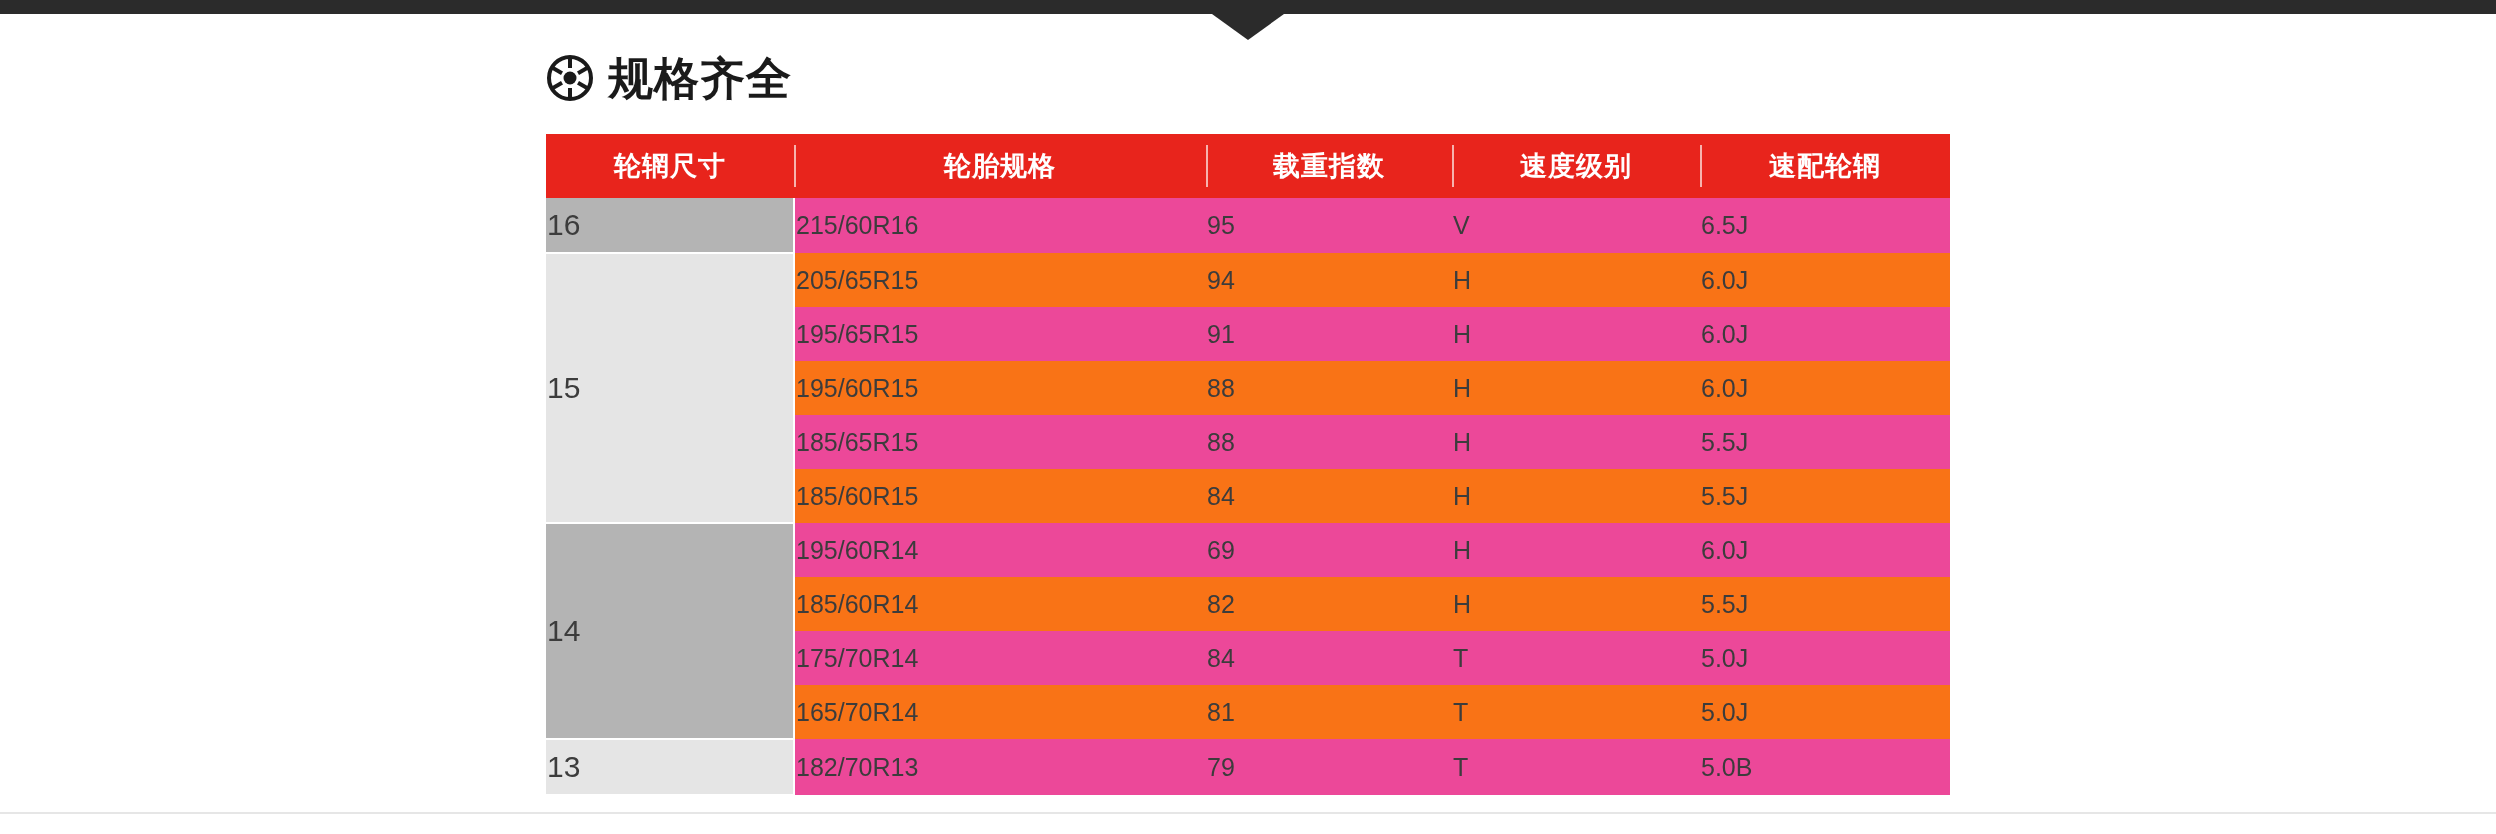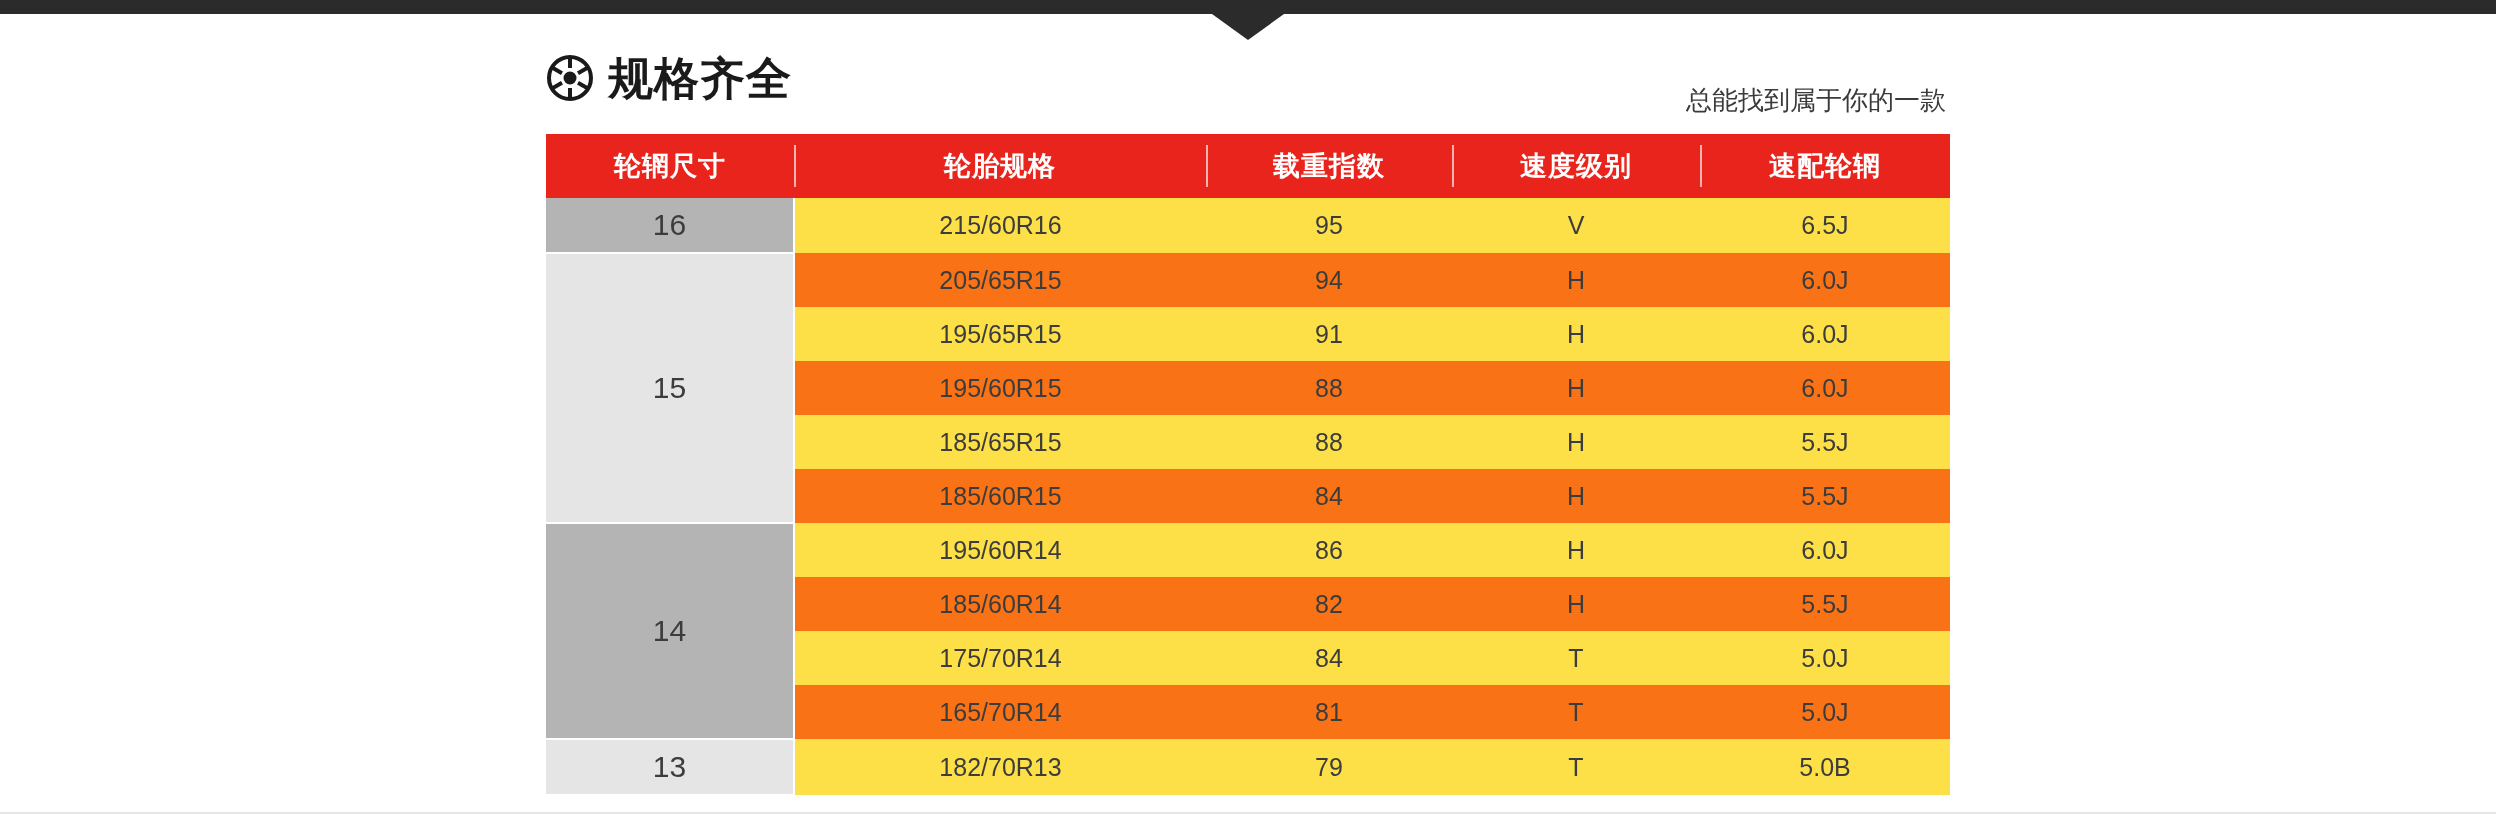--- a/index.html
+++ b/index.html
@@ -114,24 +114,23 @@
     top: 11px;
     bottom: 11px;
     width: 2px;
     background: #f7b3ae;
   }
 
   tbody td {
     height: 52px;
     font-size: 25px;
     color: #3c3c3c;
-    text-align: center;
     vertical-align: middle;
   }
-  tbody tr.odd td.datacell { background: #fde047; }
+  tbody tr.odd td.datacell { background: #ec4899; }
   tbody tr.even td.datacell { background: #f97316; }
 
   td.sizecell {
     font-size: 30px;
     color: #3c3c3c;
     background: #b7b7b7;
     border-bottom: 2px solid #ffffff;
     border-right: 2px solid #ffffff;
   }
   td.sizecell.grp-a { background: #b4b4b4; }
@@ -163,21 +162,20 @@
           <circle cx="24" cy="24" r="6.5" fill="#1a1a1a"></circle>
           <path d="M24 3.5 L24 14" stroke="#1a1a1a" stroke-width="4"></path>
           <path d="M24 34 L24 44.5" stroke="#1a1a1a" stroke-width="4"></path>
           <path d="M6.5 13.8 L16 19.2" stroke="#1a1a1a" stroke-width="4"></path>
           <path d="M32 28.8 L41.5 34.2" stroke="#1a1a1a" stroke-width="4"></path>
           <path d="M6.5 34.2 L16 28.8" stroke="#1a1a1a" stroke-width="4"></path>
           <path d="M32 19.2 L41.5 13.8" stroke="#1a1a1a" stroke-width="4"></path>
         </svg>
         <span class="title-text">规格齐全</span>
       </div>
-      <div class="subtitle-text">总能找到属于你的一款</div>
     </div>
   </div>
 
   <table class="spec-table">
     <colgroup>
       <col class="c-size">
         <col class="c-spec">
         <col class="c-load">
         <col class="c-speed">
         <col class="c-rim">
@@ -229,21 +227,21 @@
       <tr class="even">
         <td class="datacell">185/60R15</td>
         <td class="datacell">84</td>
         <td class="datacell">H</td>
         <td class="datacell">5.5J</td>
       </tr>
 
       <tr class="odd">
         <td class="sizecell grp-a" rowspan="4">14</td>
         <td class="datacell">195/60R14</td>
-        <td class="datacell">86</td>
+        <td class="datacell">69</td>
         <td class="datacell">H</td>
         <td class="datacell">6.0J</td>
       </tr>
       <tr class="even">
         <td class="datacell">185/60R14</td>
         <td class="datacell">82</td>
         <td class="datacell">H</td>
         <td class="datacell">5.5J</td>
       </tr>
       <tr class="odd">

